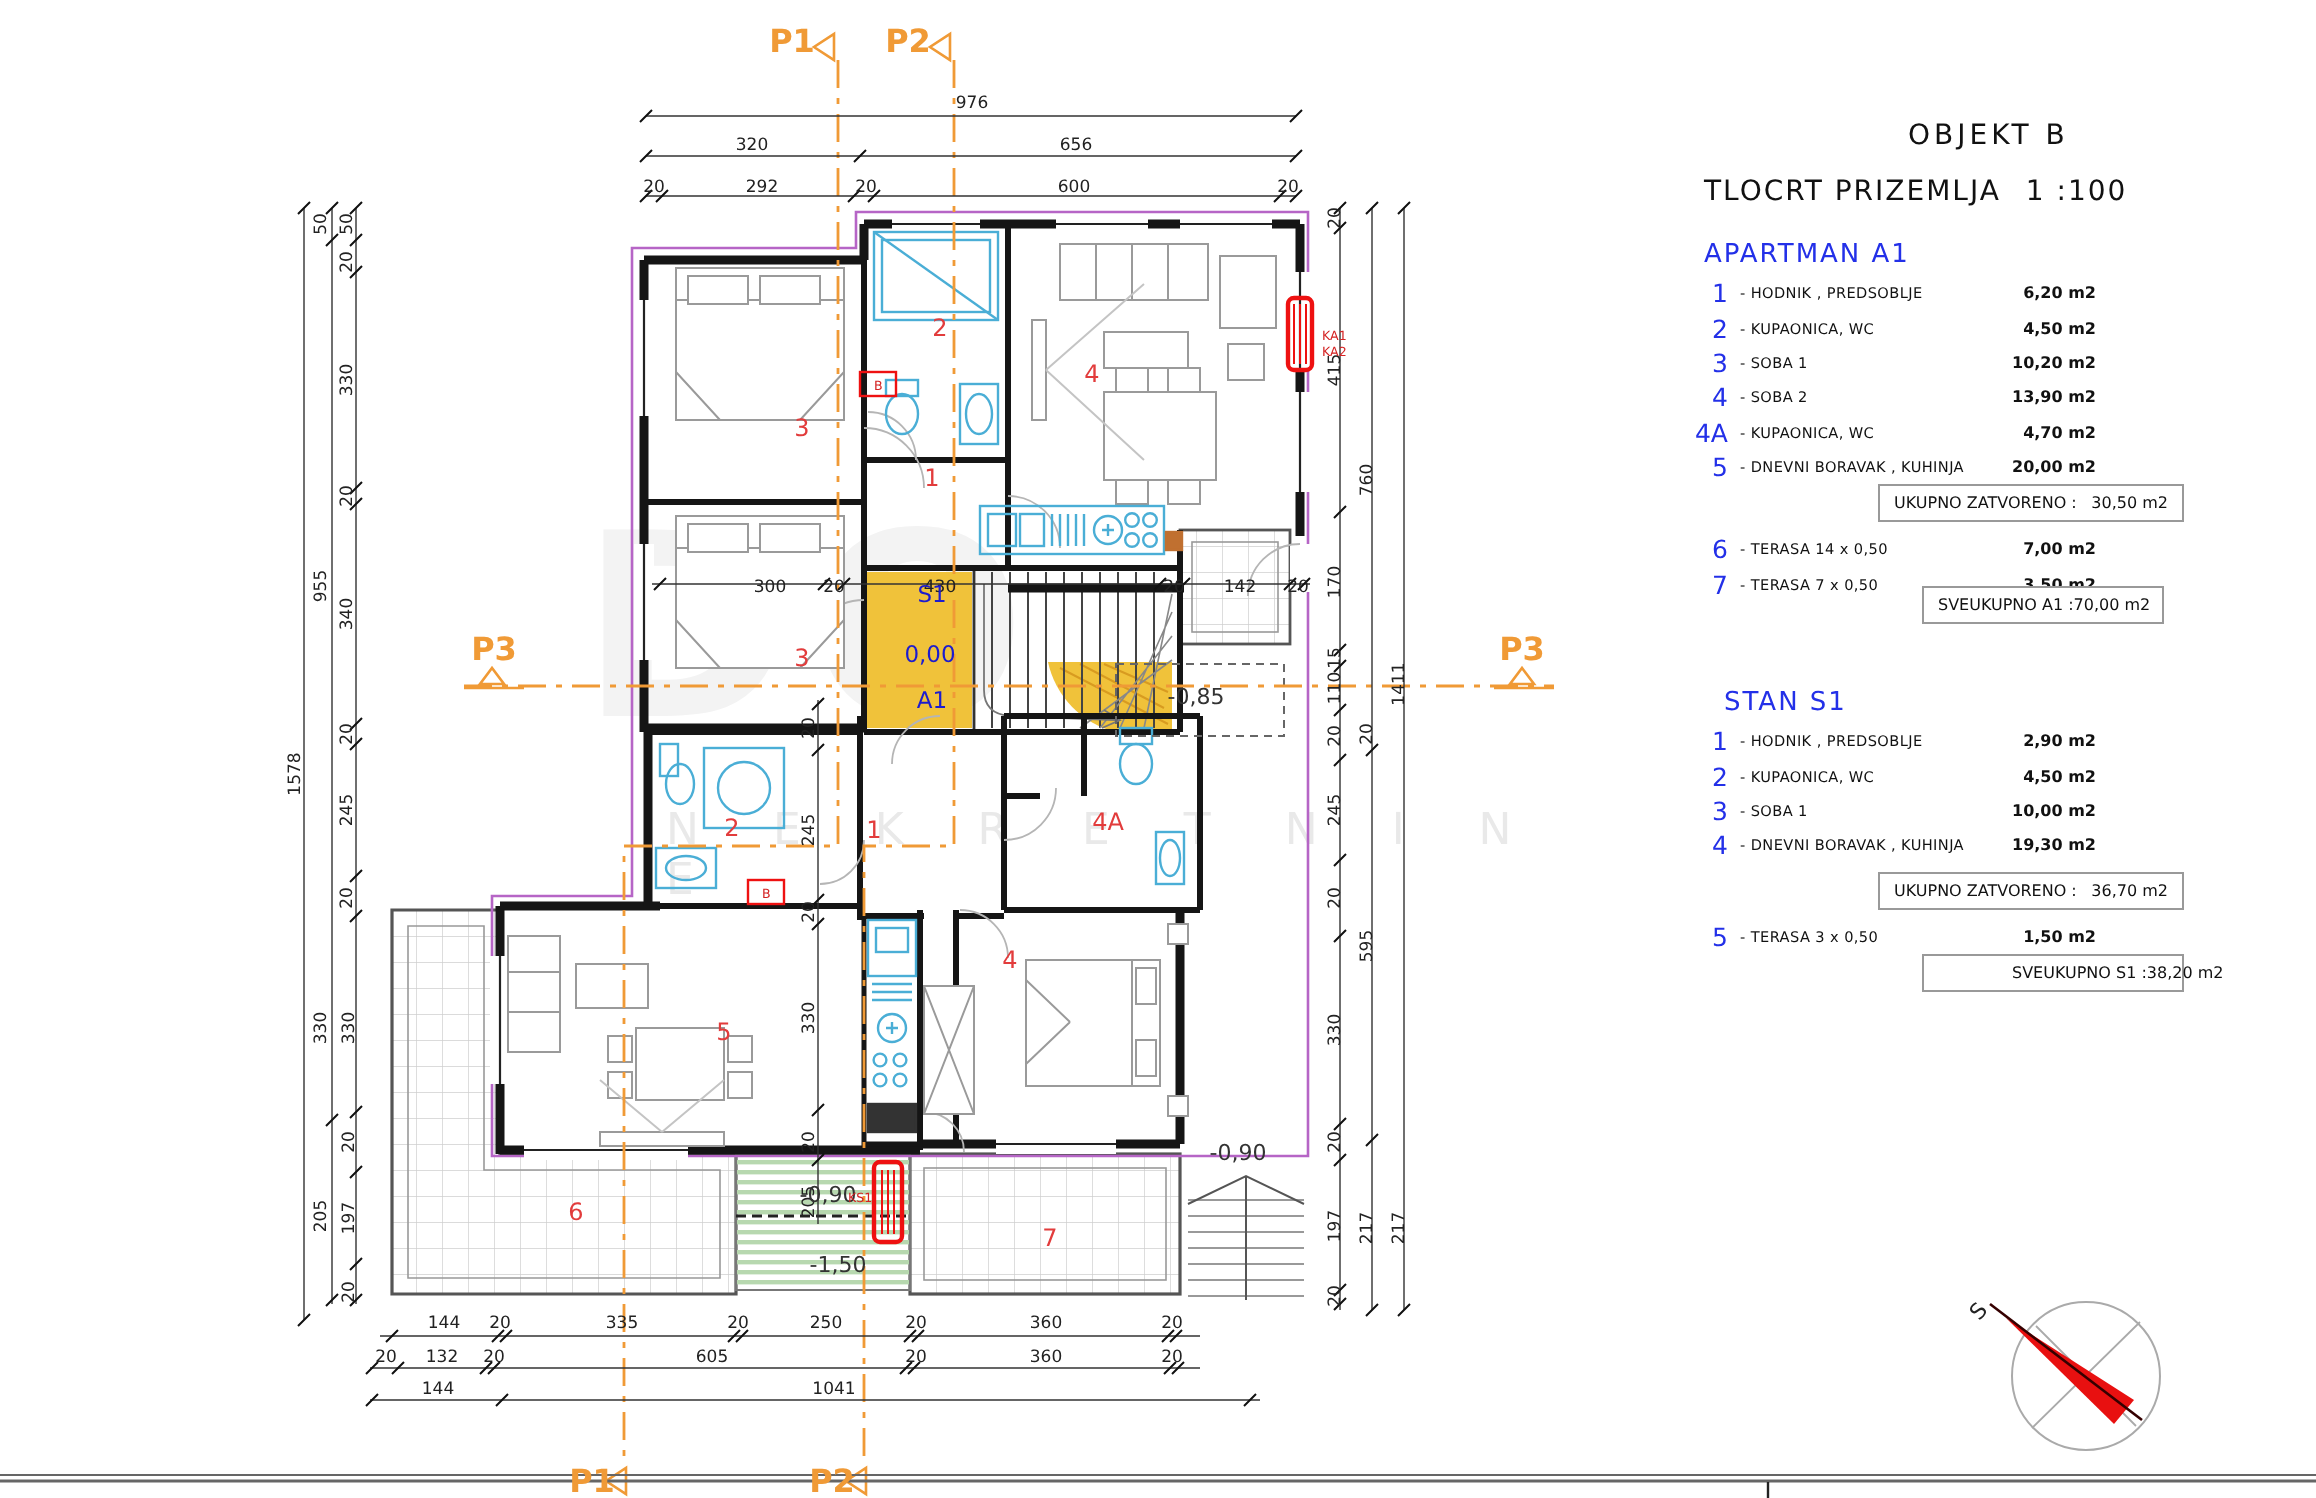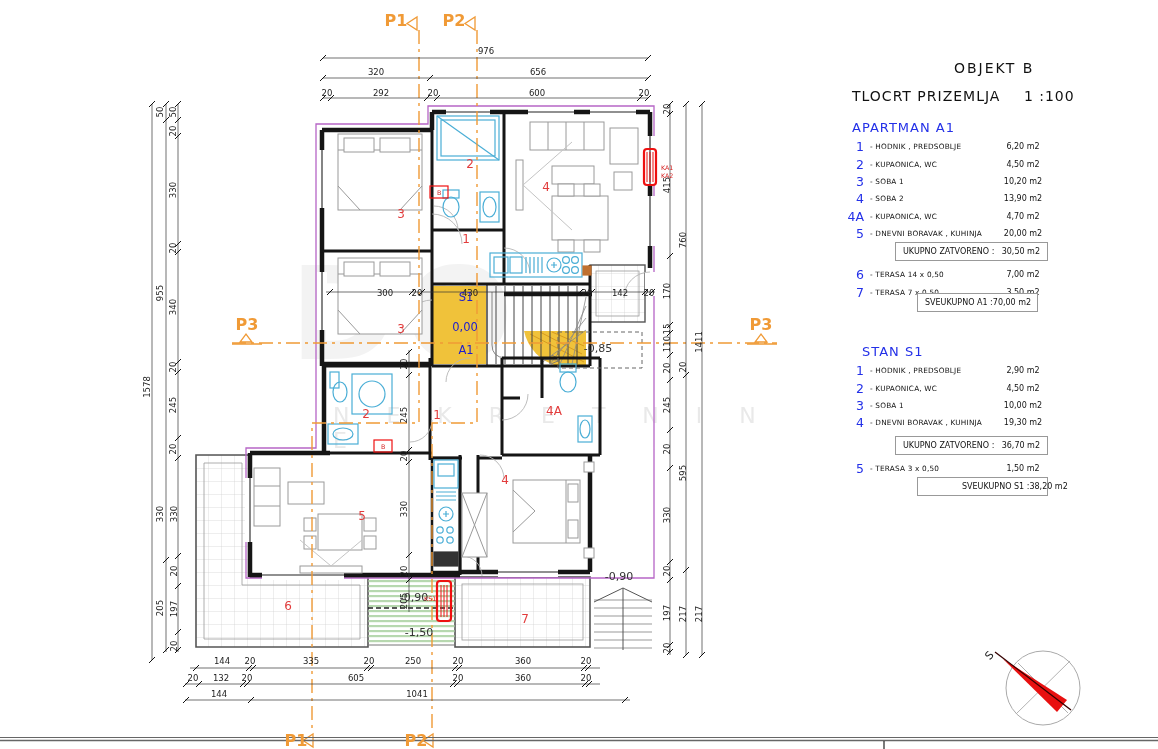--- a/index.html
+++ b/index.html
@@ -15,31 +15,31 @@
   .t-dim{font-size:8.5px;fill:#222;text-anchor:middle;}
   .t-room{font-size:12px;fill:#e23c3c;text-anchor:middle;}
   .t-unit{font-size:11.5px;fill:#1c1ccf;text-anchor:middle;}
   .t-level{font-size:11px;fill:#333;text-anchor:middle;}
   .t-equip{font-size:6.3px;fill:#d42222;text-anchor:start;}
   .t-section{font-size:16px;font-weight:bold;fill:#f09a36;text-anchor:middle;}
   
   #legend{position:absolute;left:842px;top:56px;width:212px;height:460px;z-index:2;color:#111;}
   .obj-title{position:absolute;left:112px;top:4px;font-size:14px;letter-spacing:2px;white-space:nowrap;}
   .draw-title{position:absolute;left:10px;top:32px;font-size:14px;letter-spacing:1px;white-space:nowrap;}
-  .draw-title .scale{margin-left:18px;}
+  .draw-title .scale{margin-left:7px;}
   .unit-header{position:absolute;font-size:13px;color:#2330e8;letter-spacing:1px;white-space:nowrap;}
   #a1-header{left:10px;top:64px;} #s1-header{left:20px;top:288px;}
   .rows{position:absolute;left:0;width:206px;}
   #a1-rows{top:82px;} #a1-terrace-rows{top:210px;} #s1-rows{top:306px;} #s1-terrace-rows{top:404px;}
   .lrow{display:flex;align-items:center;height:17.4px;}
   .lnum{width:22px;text-align:right;color:#2330e8;font-size:12.5px;flex:none;}
   .llbl{flex:1;font-size:7.3px;margin-left:6px;letter-spacing:.2px;white-space:nowrap;}
-  .larea{width:50px;text-align:center;font-size:8px;white-space:nowrap;}
+  .larea{width:50px;text-align:right;font-size:8px;white-space:nowrap;font-weight:bold;}
   .totbox{position:absolute;border:1px solid #999;background:#fff;display:flex;justify-content:space-between;
-    align-items:center;font-size:8px;padding:0 7px;height:19px;box-sizing:border-box;white-space:nowrap;}
+    align-items:center;font-size:8px;padding:0 7px;height:19px;box-sizing:border-box;white-space:nowrap;margin-left:44px;}
   #a1-subtotal{left:53px;top:186px;width:153px;}
   #a1-total{left:75px;top:237px;width:121px;}
   #s1-subtotal{left:53px;top:380px;width:153px;}
   #s1-total{left:75px;top:421px;width:131px;padding-left:44px;}
 </style>
 </head>
 <body>
 
 <div id="stage">
 

